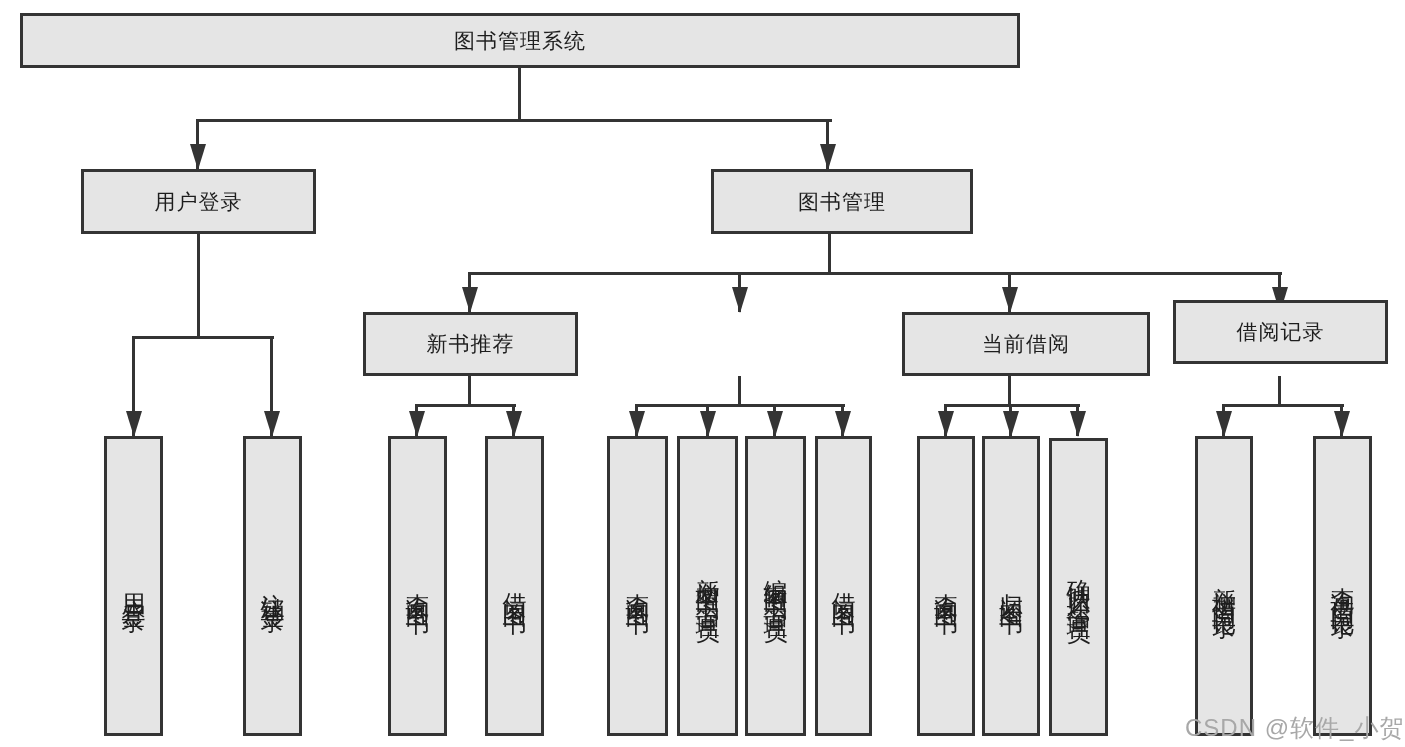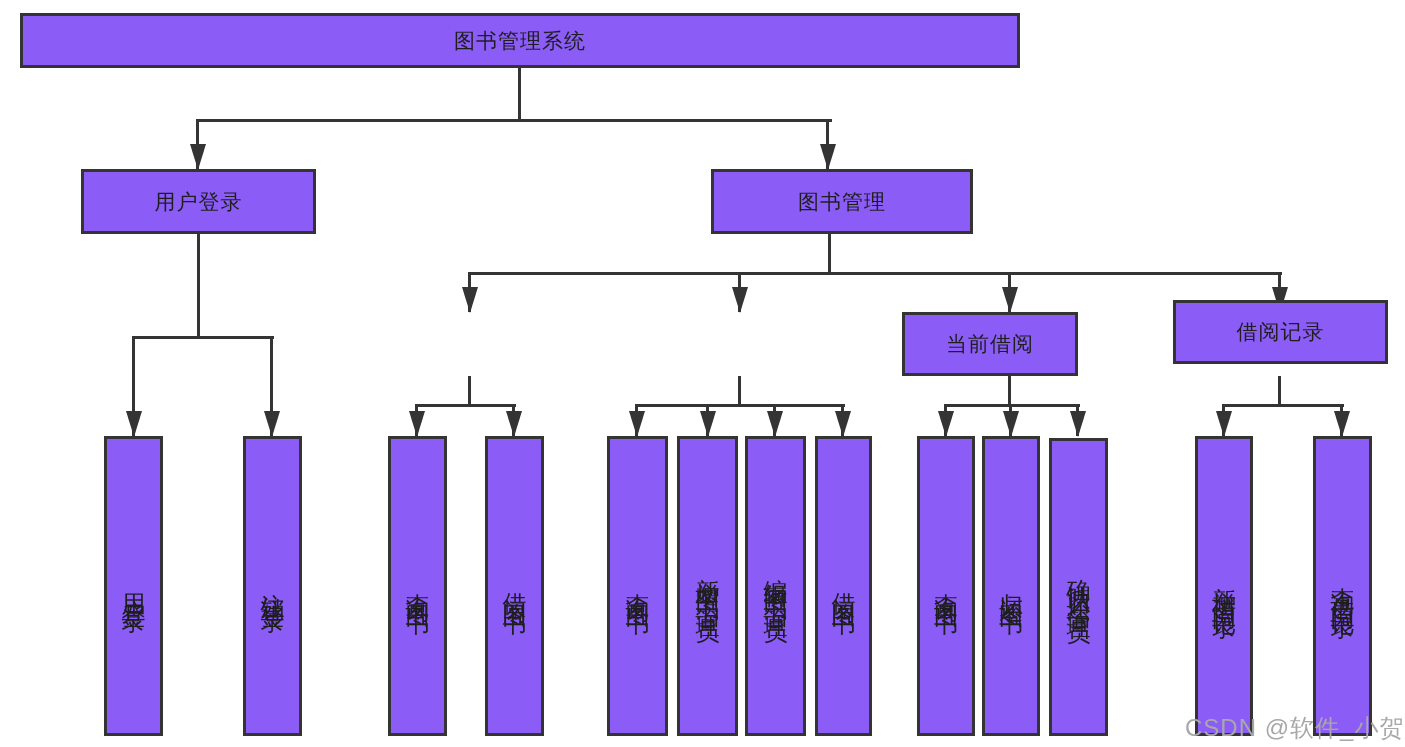--- a/index.html
+++ b/index.html
@@ -5,21 +5,21 @@
   html,body{margin:0;padding:0;background:#ffffff;}
   .canvas{
     position:relative;width:1405px;height:747px;background:#ffffff;overflow:hidden;
     font-family:"Liberation Sans","DejaVu Sans",sans-serif;color:#1e1e1e;
   }
   .vline{position:absolute;width:3px;background:#343434;}
   .hline{position:absolute;height:3px;background:#343434;}
   .arrow{position:absolute;width:0;height:0;
     border-left:8px solid transparent;border-right:8px solid transparent;
     border-top:26px solid #343434;}
-  .box{position:absolute;background:#8b5cf6;border:3px solid #343434;box-sizing:border-box;
+  .box{position:absolute;background:#e5e5e5;border:3px solid #343434;box-sizing:border-box;
     display:flex;align-items:center;justify-content:center;text-align:center;}
   .hbox{font-size:21px;letter-spacing:1px;}
   .leaf .vtext{
     writing-mode:vertical-rl;text-orientation:mixed;
     font-size:24px;line-height:1;letter-spacing:6px;
   }
   .watermark{position:absolute;left:1185px;top:712px;font-size:24px;color:#a8a8a8;
     letter-spacing:1px;white-space:nowrap;z-index:5;}
 </style>
 </head>
@@ -92,21 +92,24 @@
     <span>图书管理系统</span>
   </div>
 
   <div class="box hbox" style="left:81px;top:169px;width:235px;height:65px;">
     <span>用户登录</span>
   </div>
   <div class="box hbox" style="left:711px;top:169px;width:262px;height:65px;">
     <span>图书管理</span>
   </div>
 
-  <div class="box hbox" style="left:902px;top:312px;width:176px;height:64px;">
+  <div class="box hbox" style="left:363px;top:312px;width:215px;height:64px;">
+    <span>新书推荐</span>
+  </div>
+  <div class="box hbox" style="left:902px;top:312px;width:248px;height:64px;">
     <span>当前借阅</span>
   </div>
   <div class="box hbox" style="left:1173px;top:300px;width:215px;height:64px;">
     <span>借阅记录</span>
   </div>
 
   <div class="box leaf" style="left:104px;top:436px;width:59px;height:300px;">
     <span class="vtext">用户登录</span>
   </div>
   <div class="box leaf" style="left:243px;top:436px;width:59px;height:300px;">

